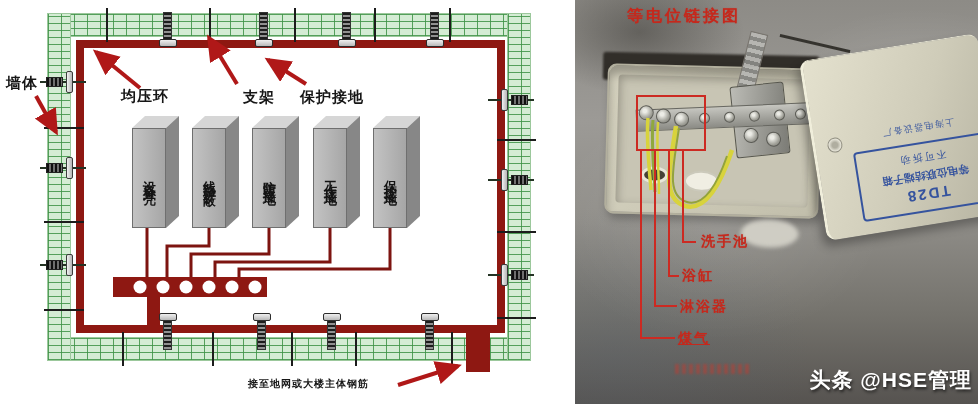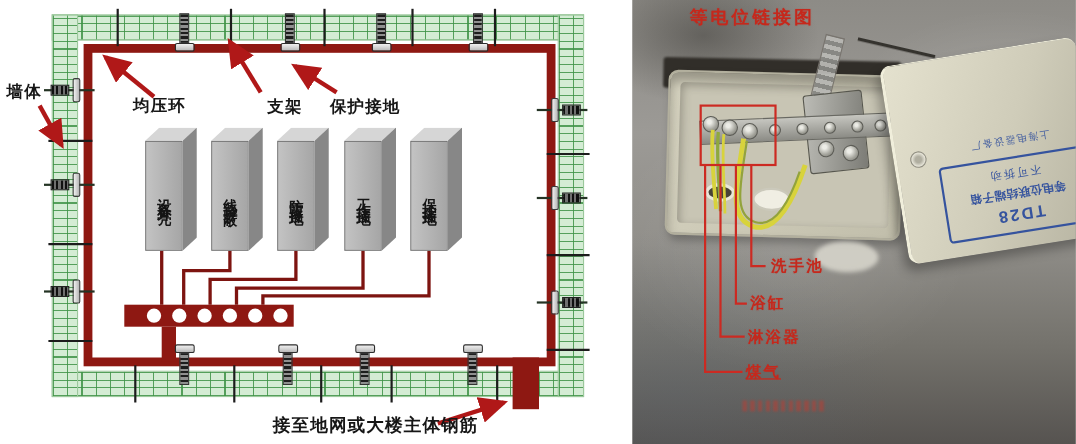--- a/index.html
+++ b/index.html
@@ -17,21 +17,21 @@
     outline:1px solid #9cc89c;
   }
   .wall-top    { left:48px;  top:14px;  width:482px; height:22px; }
   .wall-bottom { left:48px;  top:338px; width:482px; height:22px; }
   .wall-left   { left:48px;  top:14px;  width:22px;  height:346px; }
   .wall-right  { left:508px; top:14px;  width:22px;  height:346px; }
 
   .diagram-svg { position:absolute; left:0; top:0; }
 
   .dlabel { position:absolute; color:#161616; font-weight:bold; font-size:15px; letter-spacing:1px; white-space:nowrap; }
-  .dlabel-small { font-size:16px; }
+  .dlabel-small { font-size:10px; }
 
   
   .bolt { position:absolute; width:18px; height:42px; }
   .bolt .shaft { position:absolute; left:4px; width:9px; height:28px;
       background:repeating-linear-gradient(180deg,#1d1d1d 0 2px,#909090 2px 4px); border:1px solid #333; }
   .bolt .washer { position:absolute; left:0; width:18px; height:8px; background:linear-gradient(#f0f0f0,#b9b9b9);
       border:1px solid #2c2c2c; border-radius:2px; }
   .bolt-top .shaft { top:0; } .bolt-top .washer { top:27px; }
   .bolt-bottom .washer { top:0; } .bolt-bottom .shaft { top:7px; height:30px; }
 
@@ -352,14 +352,15 @@
     </div>
 
     <div class="photo-title">等电位链接图</div>
 
     <div class="photo-label" style="left:126px; top:233px;">洗手池</div>
     <div class="photo-label" style="left:107px; top:267px;">浴缸</div>
     <div class="photo-label" style="left:105px; top:298px;">淋浴器</div>
     <div class="photo-label" style="left:103px; top:330px;text-decoration:underline;">煤气</div>
 
     <div class="faint-mark"></div>
+    <div class="toutiao">头条 @HSE管理</div>
   </div>
 </div>
 
 </body></html>

